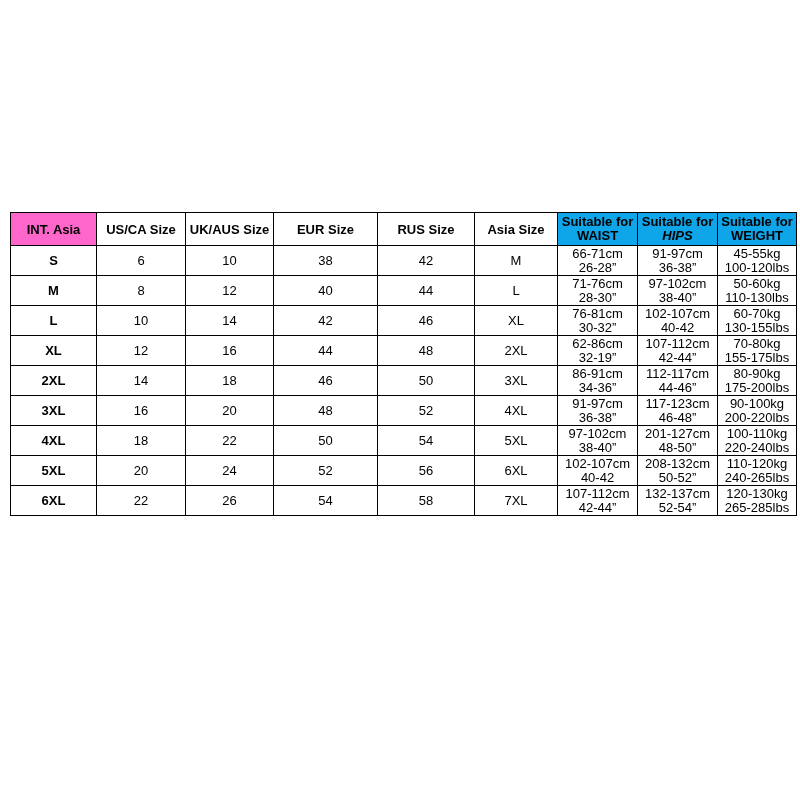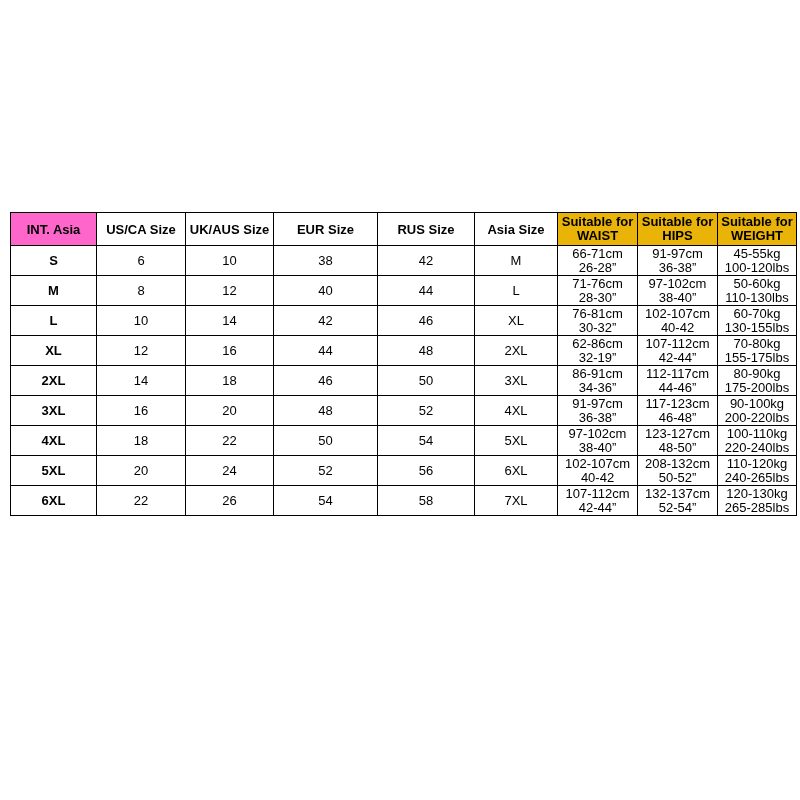--- a/index.html
+++ b/index.html
@@ -48,21 +48,21 @@
     font-size: 13.5px;
   }
   td.hdr-plain {
     background: #ffffff;
     color: #000000;
     font-weight: normal;
     font-size: 13.5px;
     margin-left: 24px;
   }
   td.hdr-suit {
-    background: #eab308;
+    background: #0ea5e9;
     color: #000000;
     font-weight: normal;
     font-size: 12.5px;
     line-height: 14px;
     padding: 0 2px;
   }
   td.size-label {
     font-weight: bold;
     font-size: 13.5px;
   }
@@ -112,21 +112,21 @@
           <td class="hdr-plain">UK/AUS Size</td>
           <td class="hdr-plain">EUR Size</td>
           <td class="hdr-plain">RUS Size</td>
           <td class="hdr-plain">Asia Size</td>
           <td class="hdr-suit">
             <span style="display: block;">Suitable for</span>
             <span style="display: block;">WAIST</span>
           </td>
           <td class="hdr-suit">
             <span style="display: block;">Suitable for</span>
-            <span style="display: block;">HIPS</span>
+            <span style="display: block; font-style: italic;">HIPS</span>
           </td>
           <td class="hdr-suit">
             <span style="display: block;">Suitable for</span>
             <span style="display: block;">WEIGHT</span>
           </td>
         </tr>
         <tr>
           <td class="size-label">S</td>
           <td class="num">6</td>
           <td class="num">10</td>
@@ -251,21 +251,21 @@
           <td class="num">18</td>
           <td class="num">22</td>
           <td class="num">50</td>
           <td class="num">54</td>
           <td class="num">5XL</td>
           <td class="meas">
             <span class="l1">97-102cm</span>
             <span class="l2">38-40”</span>
           </td>
           <td class="meas">
-            <span class="l1">123-127cm</span>
+            <span class="l1">201-127cm</span>
             <span class="l2">48-50”</span>
           </td>
           <td class="meas">
             <span class="l1">100-110kg</span>
             <span class="l2">220-240lbs</span>
           </td>
         </tr>
         <tr>
           <td class="size-label">5XL</td>
           <td class="num">20</td>

